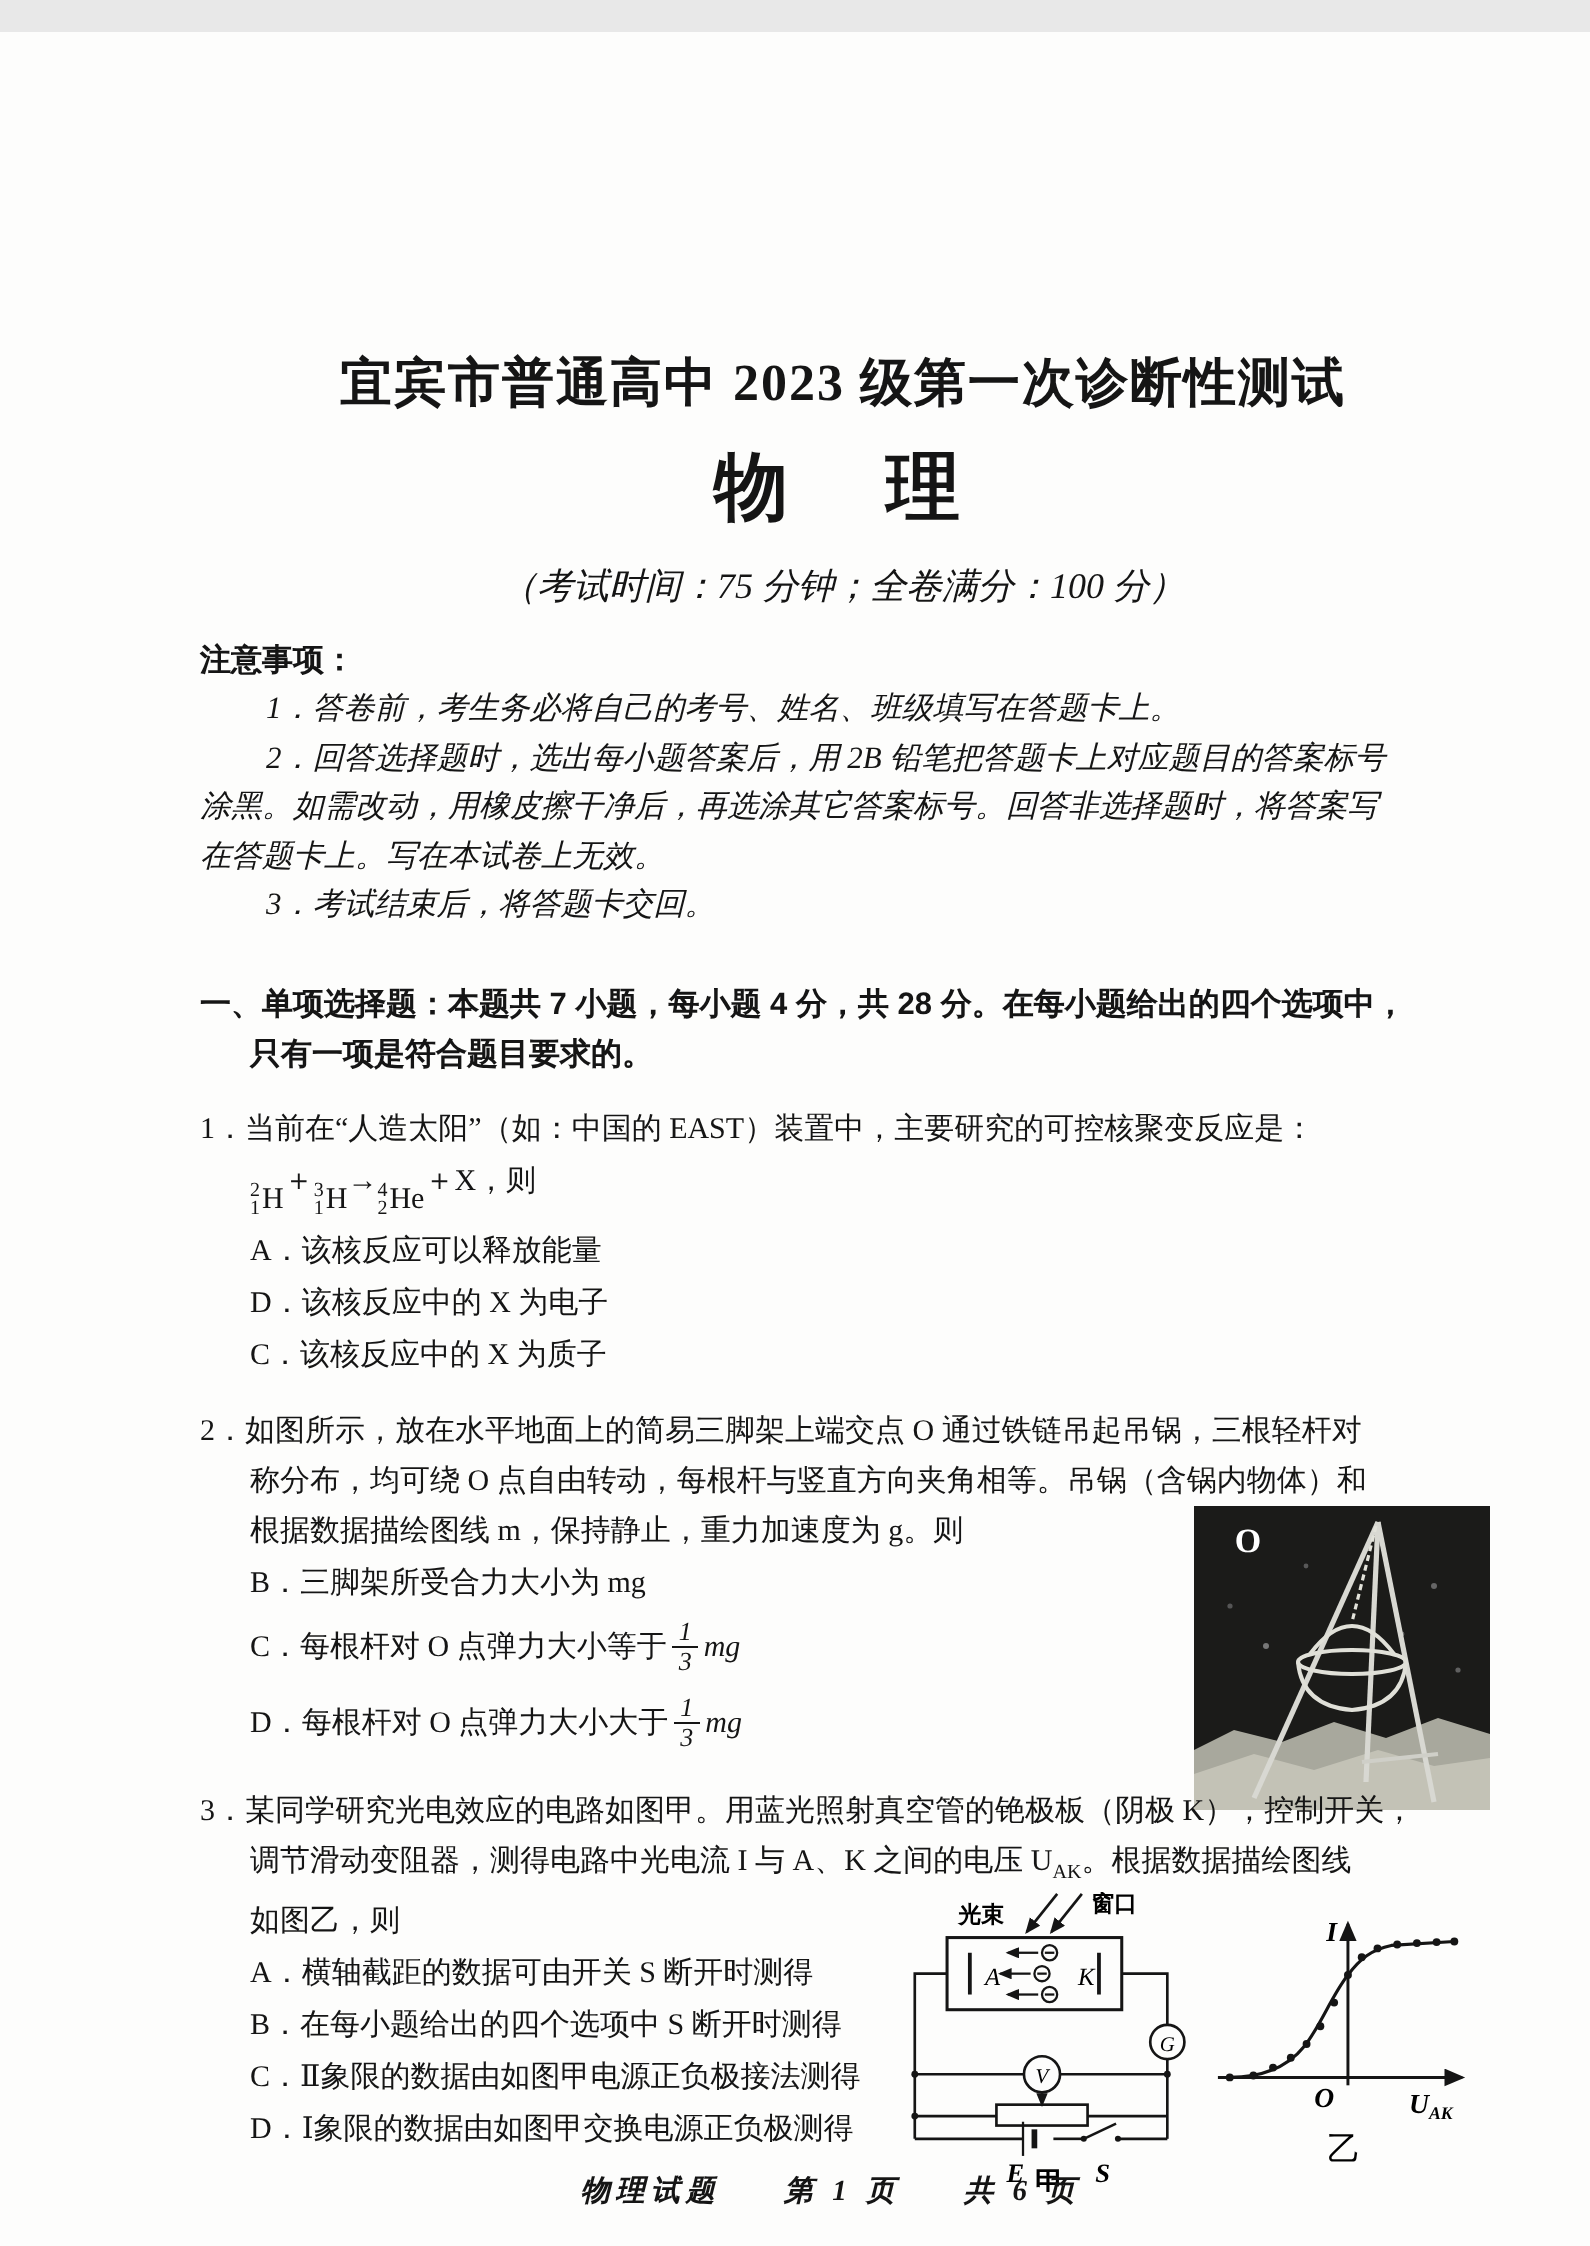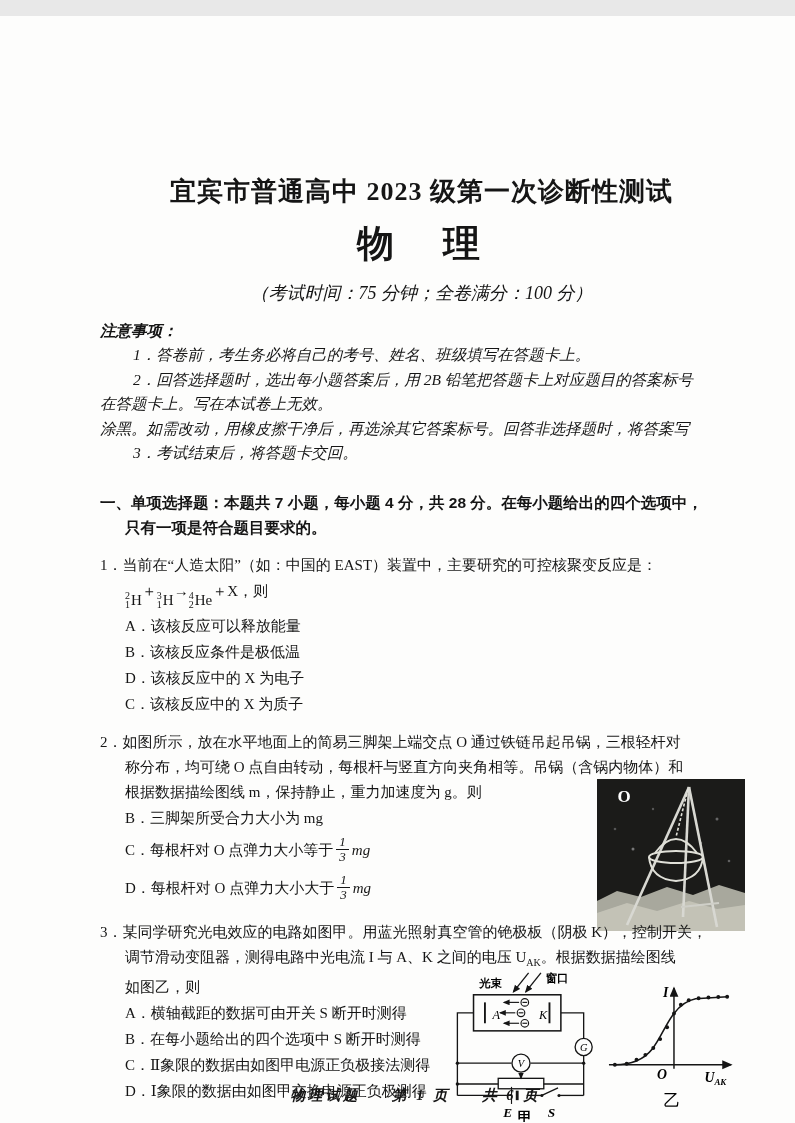--- a/index.html
+++ b/index.html
@@ -16,21 +16,21 @@
   }
   .content { padding:158px 52px 0 100px; }
 
   
   .title { text-align:center; font-size:26px; font-weight:bold; letter-spacing:1px; }
   .subject { text-align:center; font-size:37px; font-weight:bold; margin-top:10px; letter-spacing:6px; }
   .exam-info { text-align:center; font-size:18px; margin-top:12px; font-style:italic; }
 
   
   .notice { margin-top:14px; }
-  .notice-heading { font-family:"Liberation Sans","DejaVu Sans",sans-serif; font-weight:bold; font-size:15.5px; line-height:24px;font-style:italic; }
+  .notice-heading { font-family:"Liberation Sans","DejaVu Sans",sans-serif; font-weight:bold; font-size:15.5px; line-height:24px; }
   .kai { font-style:italic; }
   .nline { line-height:24.5px; font-size:15.5px; }
   .ind { padding-left:33px; }
   .ind2 { padding-left:25px; }
 
   
   .sec-heading { margin-top:24px; font-family:"Liberation Sans","DejaVu Sans",sans-serif; font-weight:bold; font-size:15.5px; line-height:25px; }
 
   
   .question { position:relative; margin-top:13px; }
@@ -66,22 +66,22 @@
   <div class="content">
 
     <div class="title">宜宾市普通高中 2023 级第一次诊断性测试</div>
     <div class="subject">物　理</div>
     <div class="exam-info">（考试时间：75 分钟；全卷满分：100 分）</div>
 
     <div class="notice">
       <div class="notice-heading">注意事项：</div>
       <div class="nline kai ind">1．答卷前，考生务必将自己的考号、姓名、班级填写在答题卡上。</div>
       <div class="nline kai ind">2．回答选择题时，选出每小题答案后，用 2B 铅笔把答题卡上对应题目的答案标号</div>
+      <div class="nline kai">涂黑。如需改动，用橡皮擦干净后，再选涂其它答案标号。回答非选择题时，将答案写</div>
       <div class="nline kai">在答题卡上。写在本试卷上无效。</div>
-      <div class="nline kai">涂黑。如需改动，用橡皮擦干净后，再选涂其它答案标号。回答非选择题时，将答案写</div>
       <div class="nline kai ind">3．考试结束后，将答题卡交回。</div>
     </div>
 
     <div class="sec-heading">
       <div>一、单项选择题：本题共 7 小题，每小题 4 分，共 28 分。在每小题给出的四个选项中，</div>
       <div class="ind2">只有一项是符合题目要求的。</div>
     </div>
 
     <div class="question">
       <div class="qline">1．当前在“人造太阳”（如：中国的 EAST）装置中，主要研究的可控核聚变反应是：</div>
@@ -100,21 +100,20 @@
             <span>H</span>
           </span><span>→</span><span class="iso">
             <span class="iso-nums">
               <span>4</span>
               <span>2</span>
             </span>
             <span>He</span>
           </span><span>＋X，则</span>
       </div>
       <div class="opt">A．该核反应可以释放能量</div>
-      <div class="opt">B．该核反应条件是极低温</div>
       <div class="opt">D．该核反应中的 X 为电子</div>
       <div class="opt">C．该核反应中的 X 为质子</div>
     </div>
 
     <div class="question">
       <div class="qline">2．如图所示，放在水平地面上的简易三脚架上端交点 O 通过铁链吊起吊锅，三根轻杆对</div>
       <div class="qline ind2">称分布，均可绕 O 点自由转动，每根杆与竖直方向夹角相等。吊锅（含锅内物体）和</div>
       <div class="qline ind2">根据数据描绘图线 m，保持静止，重力加速度为 g。则</div>
       <div class="opt">B．三脚架所受合力大小为 mg</div>
       <div class="opt-frac">

